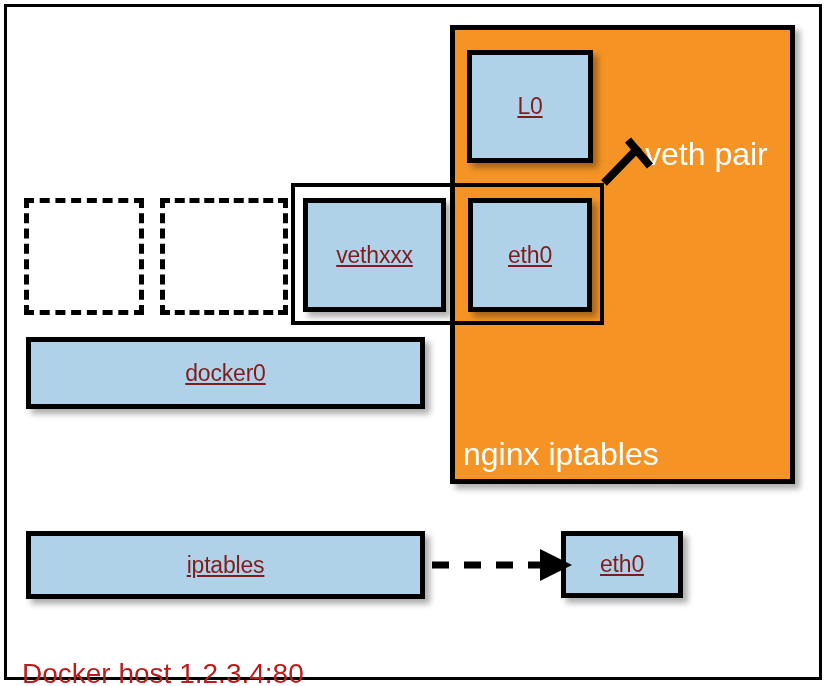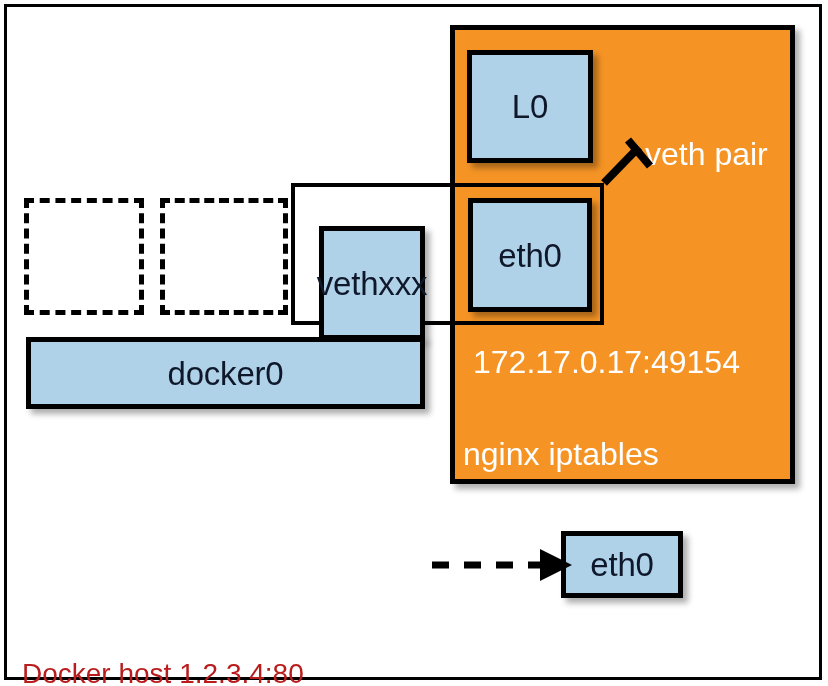--- a/index.html
+++ b/index.html
@@ -45,25 +45,26 @@
   .bluebox {
     position: absolute;
     background: #b0d2e8;
     border: 5px solid #000000;
     box-sizing: border-box;
     display: flex;
     align-items: center;
     justify-content: center;
   }
   .bluebox span {
-    font-size: 33px;
-    color: #0f172a;
+    font-size: 23px;
+    color: #7f1d1d;
     line-height: 1;
     letter-spacing: -0.2px;
     white-space: nowrap;
+    text-decoration: underline;
   }
   
   .dashbox {
     position: absolute;
     background: transparent;
     border: 5px dashed #000000;
     box-sizing: border-box;
   }
   
   #veth-pair-group {
@@ -110,41 +111,43 @@
 <div id="stage">
 
   <div id="outer-frame"></div>
 
   <div id="nginx-container" class="shadowed"></div>
 
   <div class="bluebox shadowed" style="left:467px; top:50px; width:126px; height:113px;">
     <span>L0</span>
   </div>
 
-  <div class="whitetext" style="left:473px; top:346px;">172.17.0.17:49154</div>
 
   <div class="whitetext" style="left:463px; top:438px;">nginx iptables</div>
 
   <div class="dashbox" style="left:24px; top:198px; width:120px; height:117px;"></div>
   <div class="dashbox" style="left:160px; top:198px; width:128px; height:117px;"></div>
 
   <div id="veth-pair-group"></div>
 
-  <div class="bluebox shadowed" style="left:319px; top:198px; width:106px; height:114px;margin-top:28px;">
+  <div class="bluebox shadowed" style="left:303px; top:198px; width:143px; height:114px;">
     <span>vethxxx</span>
   </div>
 
   <div class="bluebox shadowed" style="left:468px; top:198px; width:124px; height:114px;">
     <span>eth0</span>
   </div>
 
   <div class="bluebox shadowed" style="left:26px; top:337px; width:399px; height:72px;">
     <span>docker0</span>
   </div>
 
+  <div class="bluebox shadowed" style="left:26px; top:531px; width:399px; height:68px;">
+    <span>iptables</span>
+  </div>
 
   <div class="bluebox shadowed" style="left:561px; top:531px; width:122px; height:67px;">
     <span>eth0</span>
   </div>
 
   <div class="whitetext" style="left:645px; top:138px;">veth pair</div>
 
   <div id="docker-host-label">Docker host 1.2.3.4:80</div>
 
   <svg id="overlay" viewBox="0 0 828 686">

